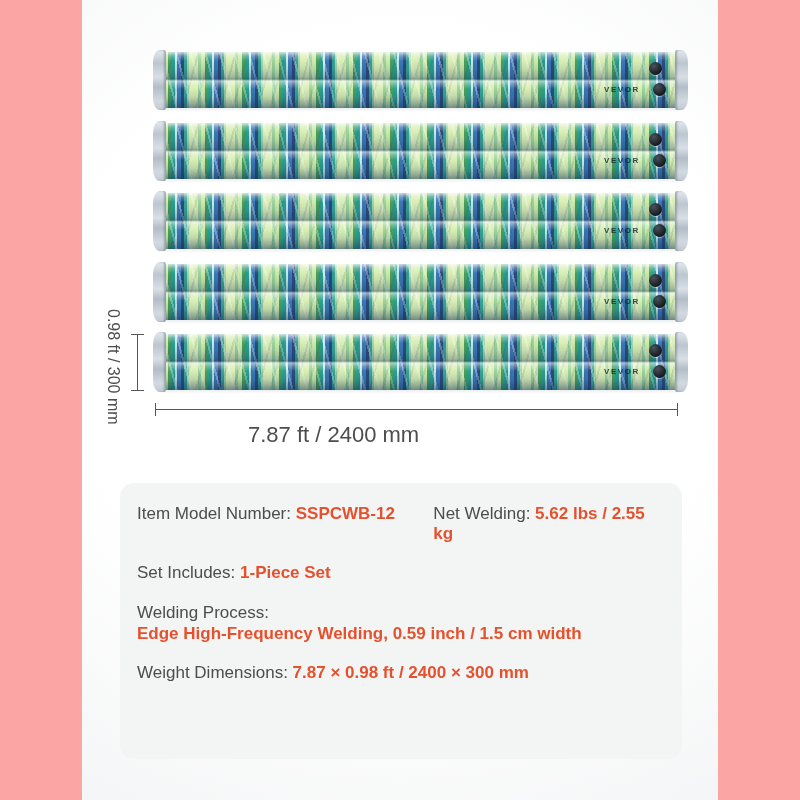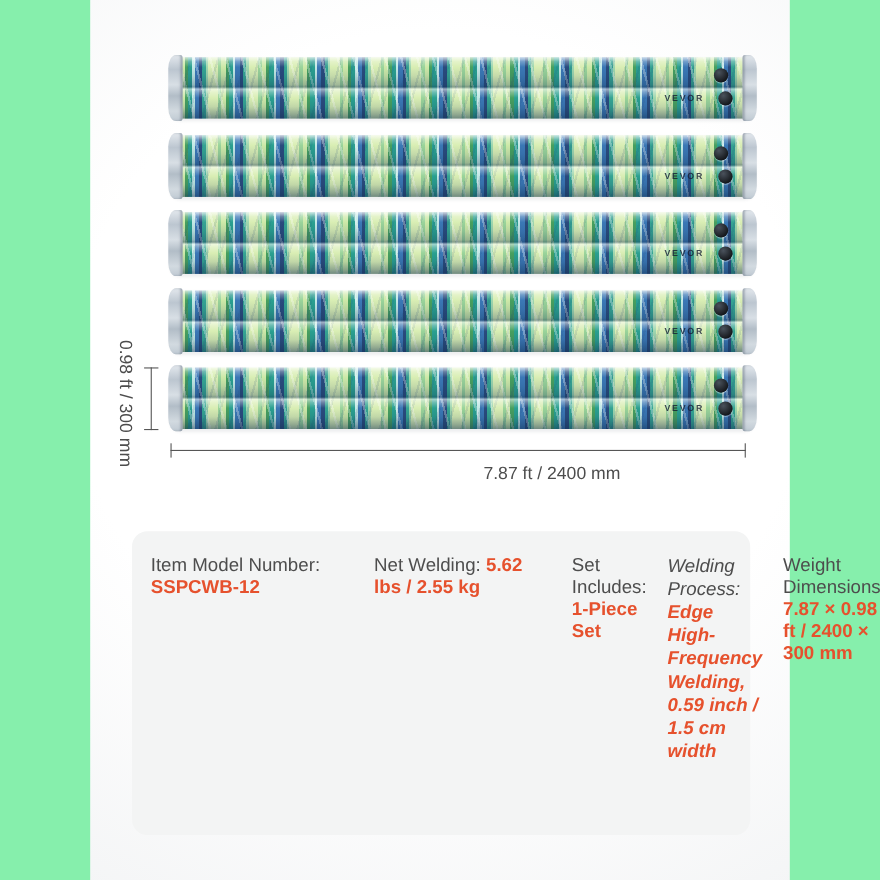--- a/index.html
+++ b/index.html
@@ -1,17 +1,17 @@
 <!DOCTYPE html>
 <html style="--accent: #E6512D; --text: #4D4D4D; --dim: #565656; --panel: #F3F4F4;"><head>
 <meta charset="utf-8">
 <style>
   * { margin:0; padding:0; box-sizing:border-box; }
   html,body { width:800px; height:800px; background:#ffffff; font-family:"Liberation Sans", sans-serif; }
-  #canvas { position:relative; width:800px; height:800px; overflow:hidden; background:#86efac; }
+  #canvas { position:relative; width:800px; height:800px; overflow:hidden; background:#fca5a5; }
 
   
   .stage { position:absolute; left:82px; top:0; width:636px; height:800px;
     background:radial-gradient(ellipse 95% 70% at 50% 42%, #ffffff 55%, #f4f5f6 100%); }
 
   
   .tube { position:absolute; left:155px; width:531px; height:56px; border-radius:9px;
     box-shadow:0 2px 3px rgba(30,40,50,.08);
     background:
       linear-gradient(180deg,
@@ -49,33 +49,33 @@
   .dim-v::before { top:0; } .dim-v::after { bottom:0; }
 
   .dim-h { position:absolute; left:155px; top:403px; width:523px; height:13px; }
   .dim-h .bar { position:absolute; top:6px; left:0; right:0; height:0; border-top:1.5px solid var(--dim); }
   .dim-h::before, .dim-h::after { content:""; position:absolute; top:0; bottom:0; width:0; border-left:1.5px solid var(--dim); }
   .dim-h::before { left:0; } .dim-h::after { right:0; }
 
   .height-label { position:absolute; left:100px; top:297px; height:140px; width:22px;
     writing-mode:vertical-rl; text-orientation:mixed; text-align:center;
     font-size:16px; color:var(--text); white-space:nowrap; }
-  .width-label { position:absolute; left:264px; top:422px; width:300px; text-align:right;
-    font-size:16px; color:var(--text); white-space:nowrap; }
+  .width-label { position:absolute; left:248px; top:422px; width:300px; text-align:left;
+    font-size:22px; color:var(--text); white-space:nowrap; }
 
   
   .spec-panel { position:absolute; left:120px; top:483px; width:562px; height:276px;
     background:var(--panel); border-radius:14px; padding:21px 14px 0 17px;
-    display:flex; flex-direction:row; gap:19px;
+    display:flex; flex-direction:column; gap:19px;
     font-size:17px; line-height:20px; color:var(--text); }
   .two-col { display:flex; }
   .col-left { width:298px; }
   .spec-value { color:var(--accent); font-weight:bold; }
   .spec-label { color:var(--text); }
-  .multiline { line-height:21px;font-style:italic; }
+  .multiline { line-height:21px; }
   .multiline .spec-label, .multiline .spec-value { display:block; }
 </style>
 </head>
 <body>
 
 <div id="canvas">
 
   <div class="stage"></div>
 
   <div class="tube t1">

